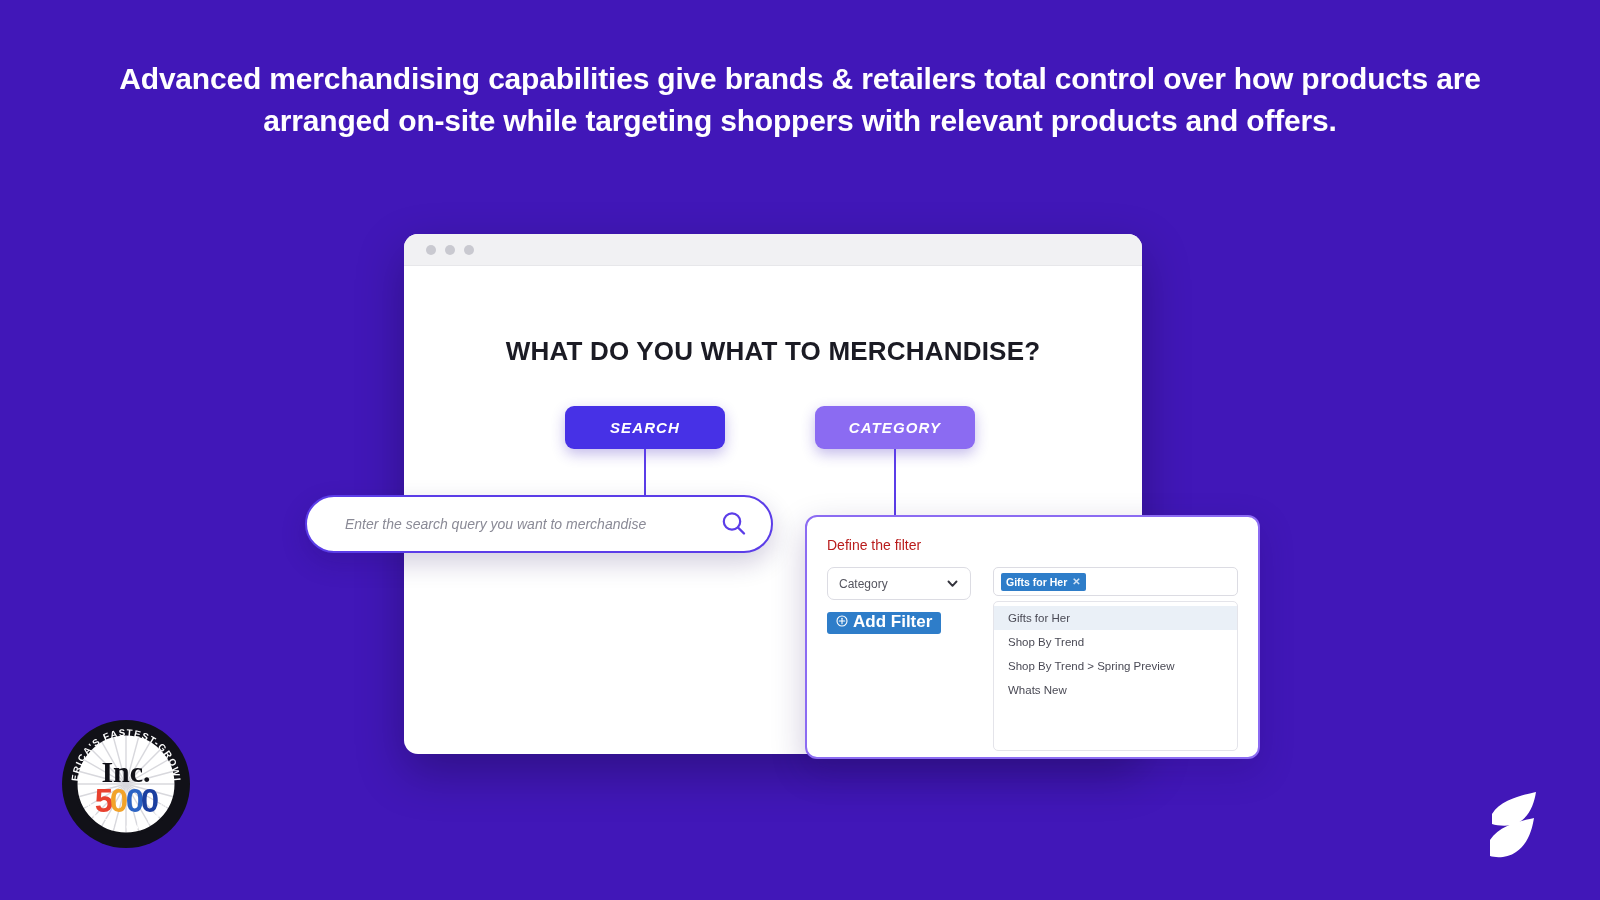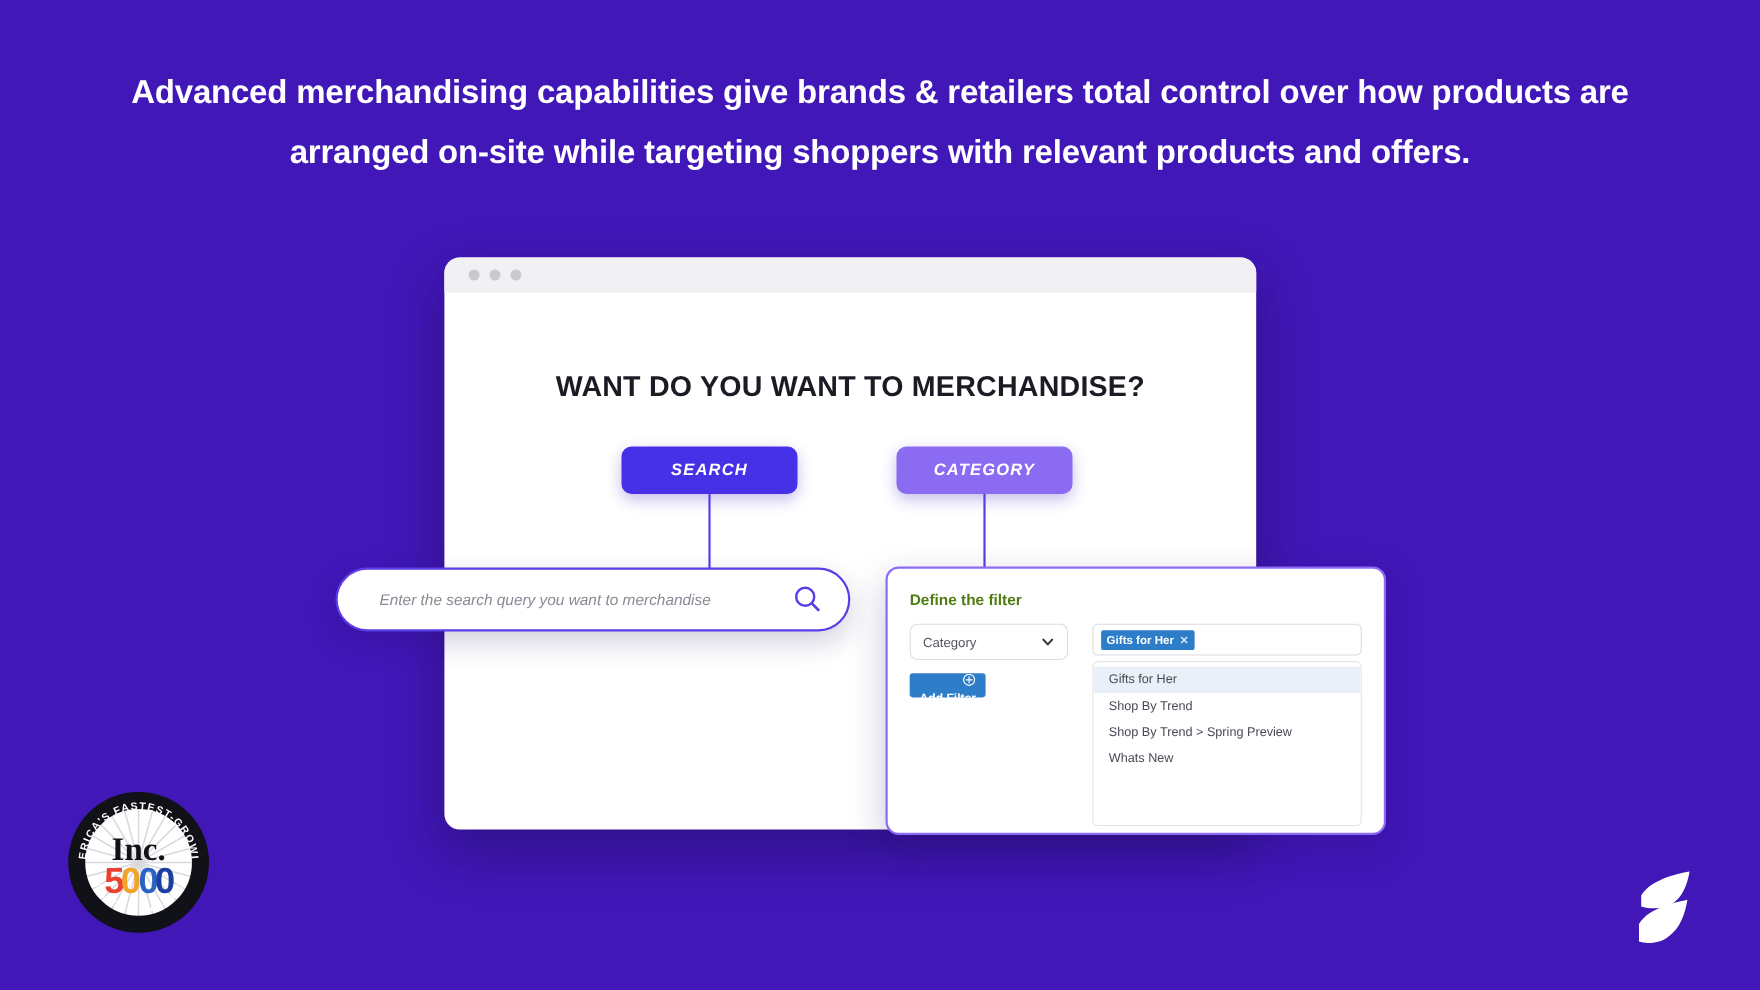--- a/index.html
+++ b/index.html
@@ -11,21 +11,21 @@
   body { background: #4117B8; position: relative; }
 
   
   .headline {
     position: absolute;
     top: 58px; left: 90px; width: 1420px;
     text-align: center;
     color: #ffffff;
     font-size: 30px;
     font-weight: bold;
-    line-height: 54px;
+    line-height: 42px;
     letter-spacing: -0.2px;
   }
 
   
   .browser {
     position: absolute;
     left: 404px; top: 234px;
     width: 738px; height: 520px;
     background: #ffffff;
     border-radius: 14px;
@@ -86,21 +86,20 @@
   .search-field {
     position: absolute;
     left: -99px; top: 229px;
     width: 468px; height: 58px;
     background: #ffffff;
     border: 2px solid #5B3DE8;
     border-radius: 29px;
     display: flex; align-items: center;
     padding: 0 22px 0 38px;
     box-shadow: 0 10px 26px rgba(30,10,90,0.20);
-    margin-top: 21px;
   }
   .search-placeholder {
     flex: 1;
     font-size: 14px;
     font-style: italic;
     color: #8a8a96;
     font-family: "Liberation Sans", sans-serif;
   }
   .search-ico { width: 30px; height: 30px; flex: 0 0 30px; }
 
@@ -109,21 +108,21 @@
     position: absolute;
     left: 401px; top: 249px;
     width: 455px; height: 244px;
     background: #ffffff;
     border: 2px solid #8B6BF2;
     border-radius: 12px;
     box-shadow: 0 12px 34px rgba(30,10,90,0.22);
     padding: 20px 20px 0 20px;
   }
   .filter-title {
-    font-size: 14px; font-weight: bold; color: #4d7c0f;
+    font-size: 14px; font-weight: normal; color: #b91c1c;
     margin-bottom: 14px;
   }
   .filter-row { display: flex; gap: 22px; }
   .filter-left { width: 144px; flex: 0 0 144px; }
 
   .select-box {
     height: 33px;
     border: 1px solid #dcdce3;
     border-radius: 7px;
     display: flex; align-items: center; justify-content: space-between;
@@ -132,25 +131,24 @@
     cursor: pointer;
     background: #fff;
   }
   .chev { width: 13px; height: 13px; }
 
   .add-filter {
     margin-top: 12px;
     height: 22px;
     background: #2E7DC9;
     border-radius: 3px;
-    display: inline-flex; align-items: flex-end; gap: 5px;
+    display: inline-flex; align-items: flex-start; gap: 5px;
     padding: 0 9px;
-    color: #ffffff; font-size: 11px; font-weight: bold;
-    cursor: pointer;
-    flex-direction: column;
+    color: #ffffff; font-size: 17px; font-weight: bold;
+    cursor: pointer;
   }
   .plus-ico { width: 12px; height: 12px; flex: 0 0 12px; }
 
   .filter-right { flex: 1; }
   .tag-input {
     height: 29px;
     border: 1px solid #dcdce3;
     border-radius: 5px;
     display: flex; align-items: center;
     padding: 0 7px;
@@ -208,21 +206,21 @@
 <div class="browser">
 
   <div class="browser-chrome">
     <span class="dot"></span>
     <span class="dot"></span>
     <span class="dot"></span>
   </div>
 
   <div class="browser-body">
 
-    <div class="mq-title">WANT DO YOU WANT TO MERCHANDISE?</div>
+    <div class="mq-title">WHAT DO YOU WHAT TO MERCHANDISE?</div>
 
     <div class="choice choice-search">
       <span>SEARCH</span>
     </div>
     <div class="choice choice-category">
       <span>CATEGORY</span>
     </div>
 
     <div class="conn conn-search"></div>
     <div class="conn conn-category"></div>

